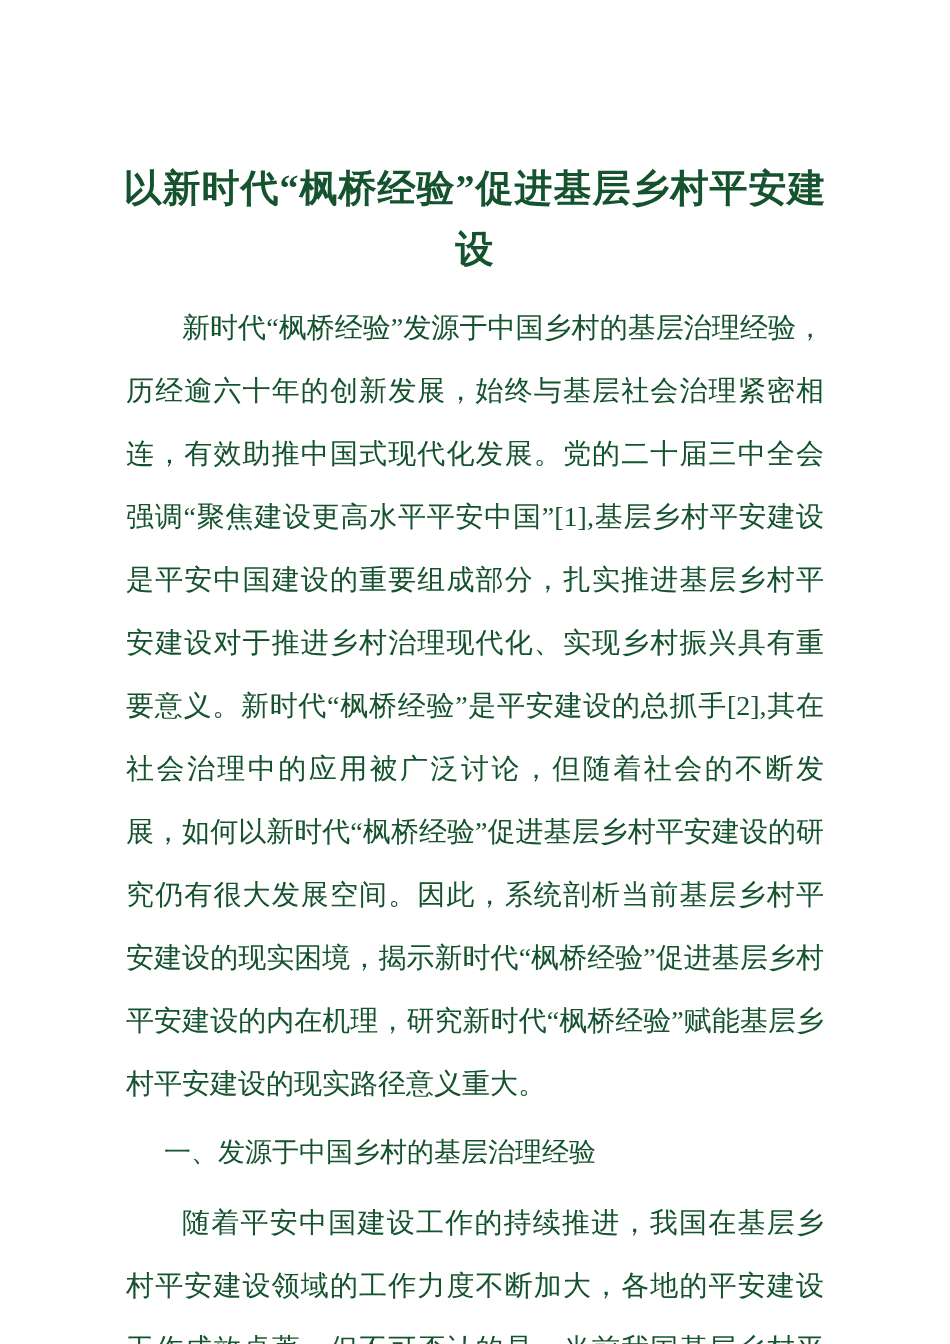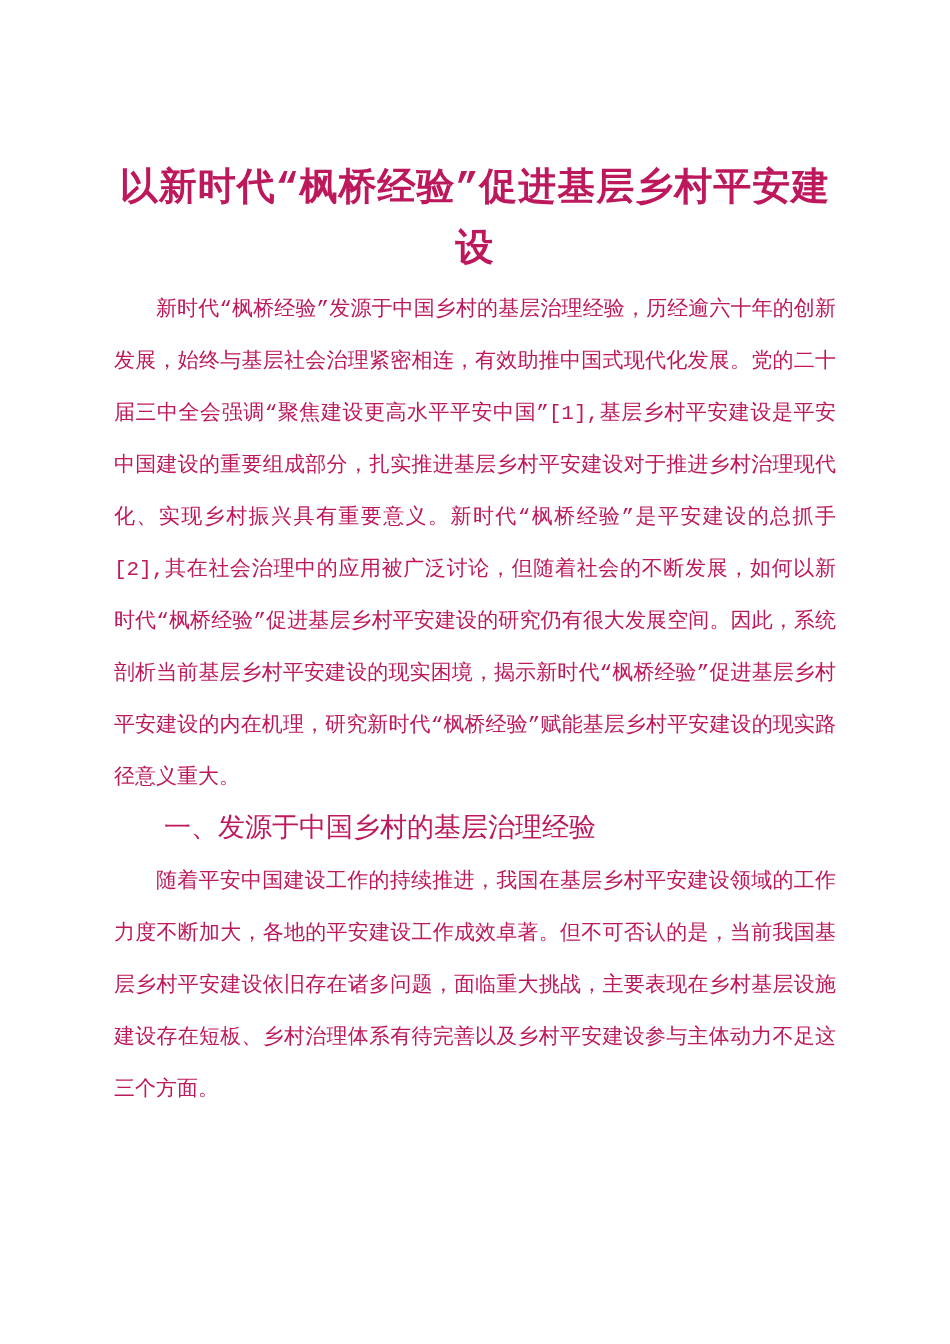--- a/index.html
+++ b/index.html
@@ -6,41 +6,41 @@
   body {
     width: 950px;
     height: 1344px;
     background: #ffffff;
   }
   .doc {
     position: relative;
     width: 950px;
     height: 1344px;
     background: #ffffff;
-    color: #be185d;
-    font-family: Liberation Mono, monospace;
+    color: #14532d;
+    font-family: Liberation Serif, serif;
     overflow: hidden;
   }
   .content {
     margin: 0 110px;
   }
   .title {
     margin: 0;
     padding-top: 158px;
     font-size: 38px;
     line-height: 61px;
     font-weight: 700;
     text-align: center;
     letter-spacing: 1px;
   }
   .title-line { display: block; }
   .body-para {
-    margin: 4px;
-    font-size: 21px;
-    line-height: 52px;
+    margin: 16px;
+    font-size: 28px;
+    line-height: 63px;
     text-align: justify;
     text-justify: inter-ideograph;
     text-indent: 2em;
     letter-spacing: 0;
   }
   .section-heading {
     margin: 0;
     font-size: 27px;
     line-height: 43.5px;
     font-weight: 400;

